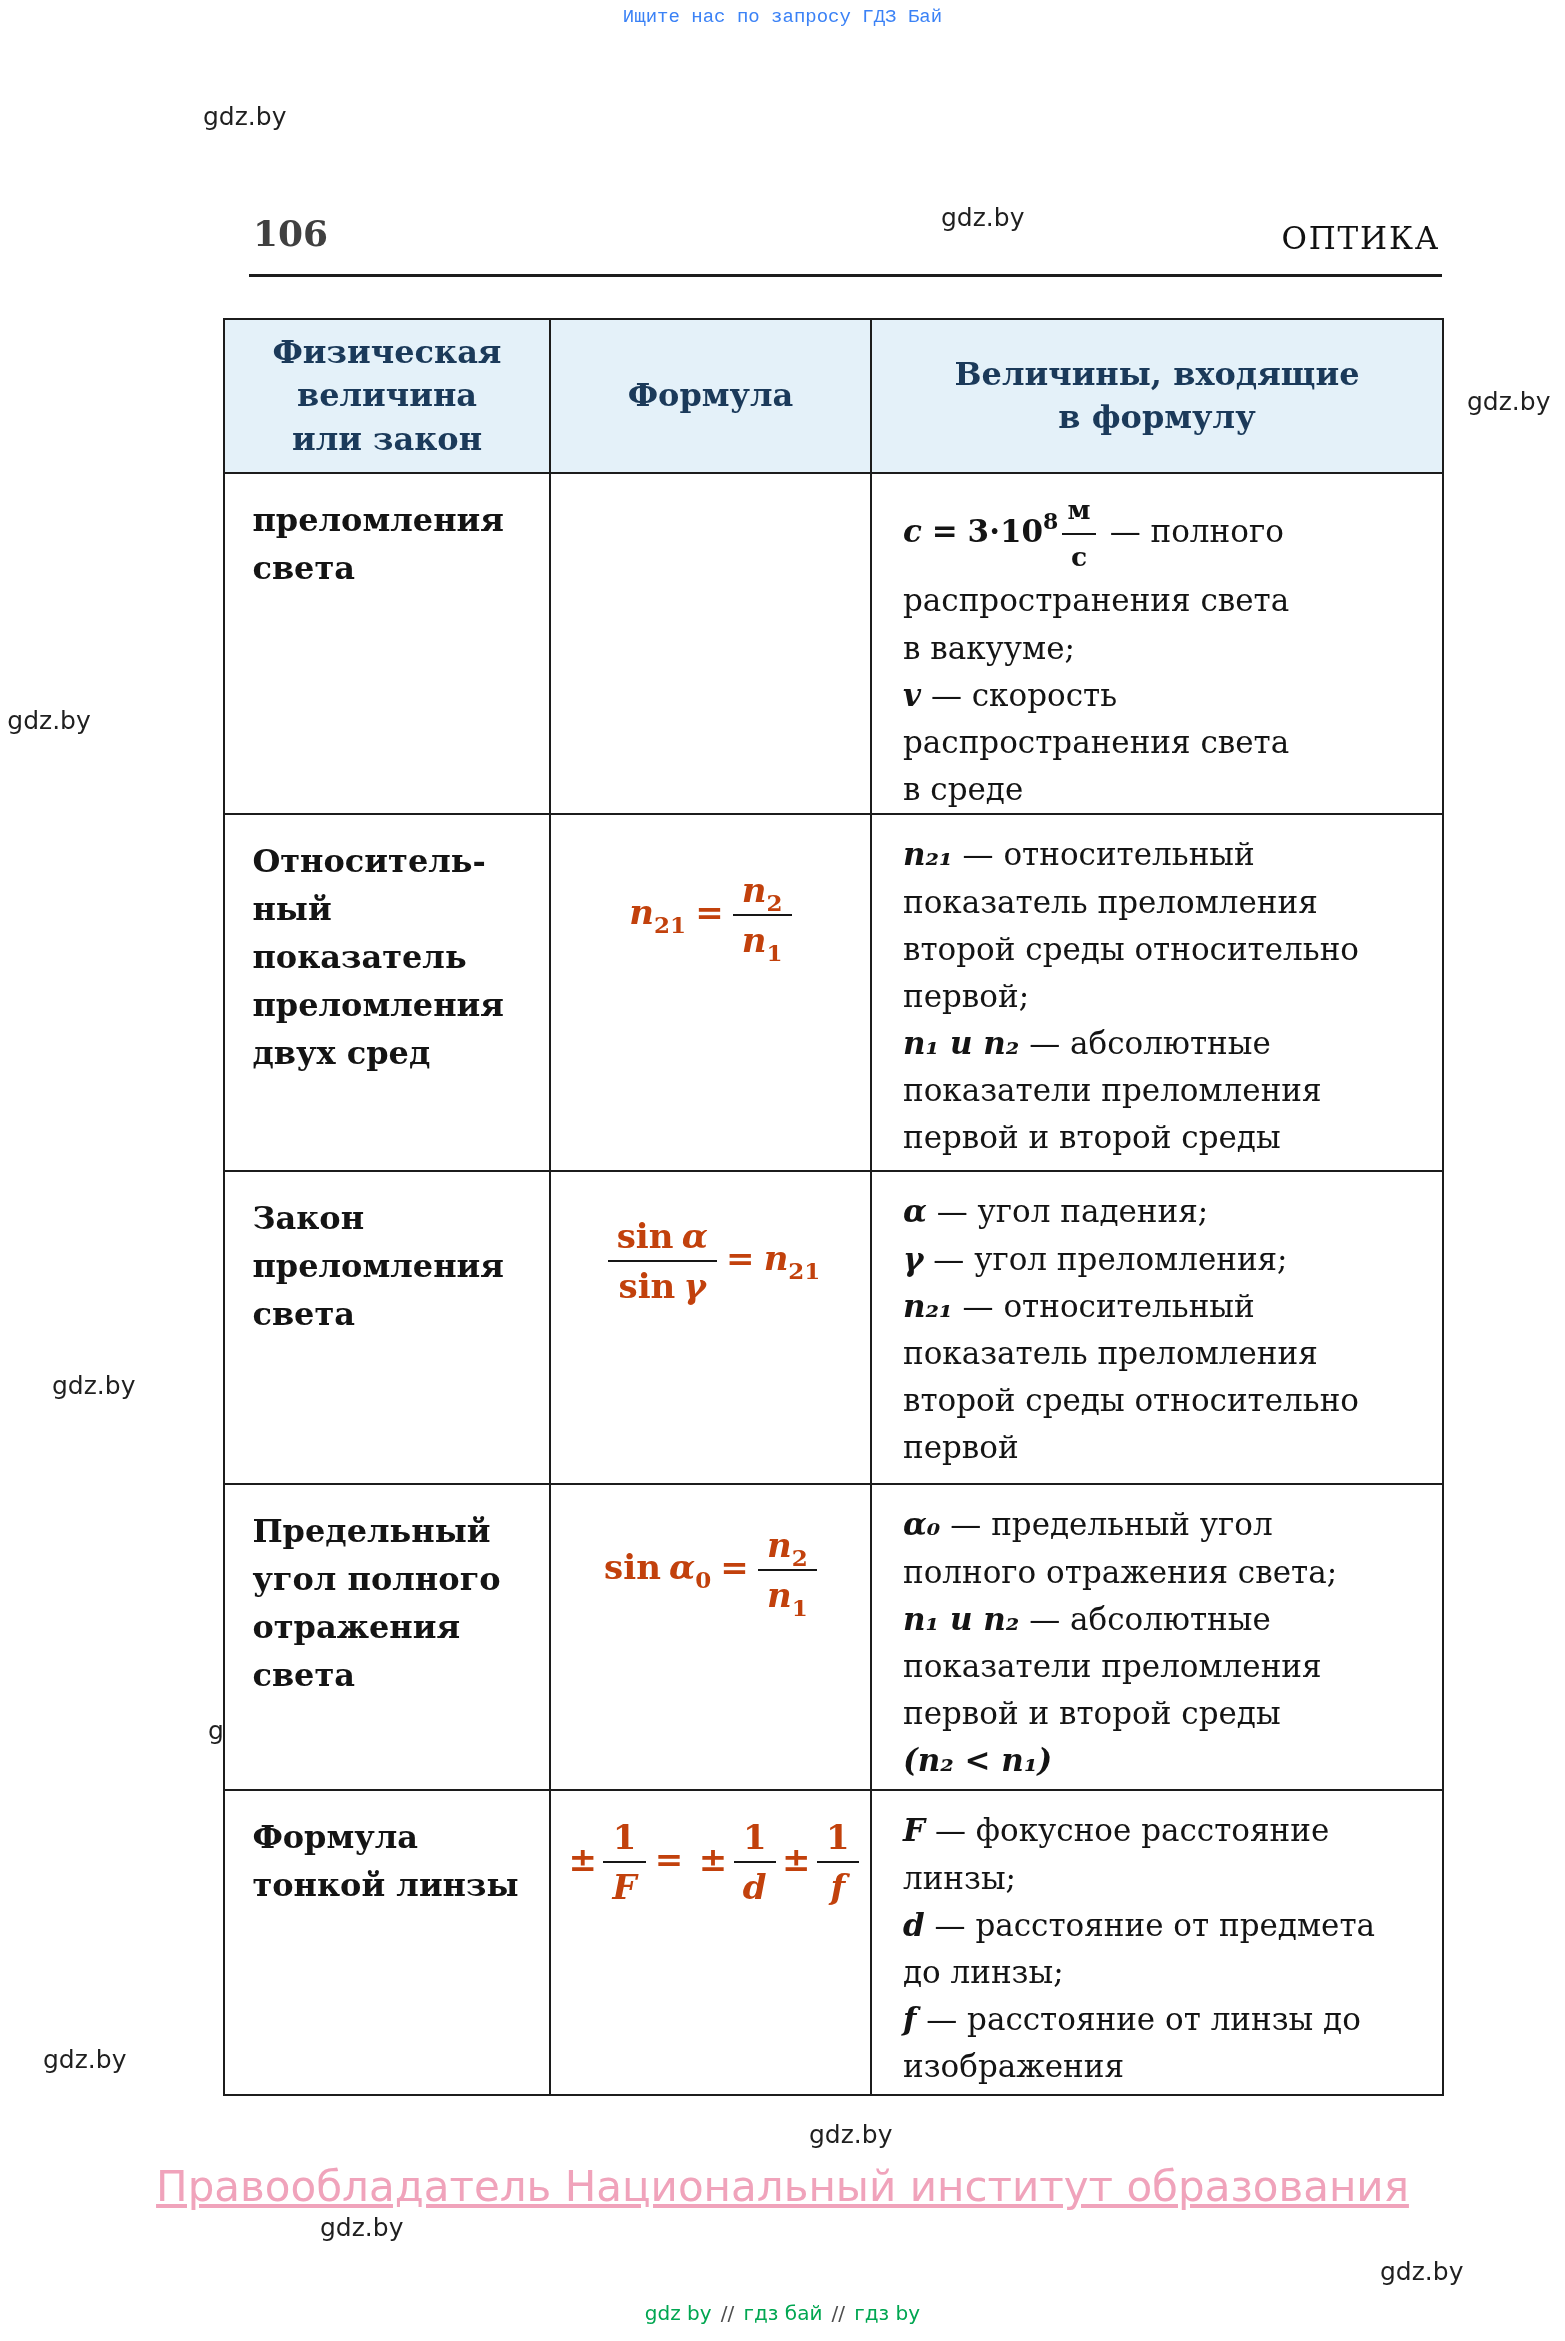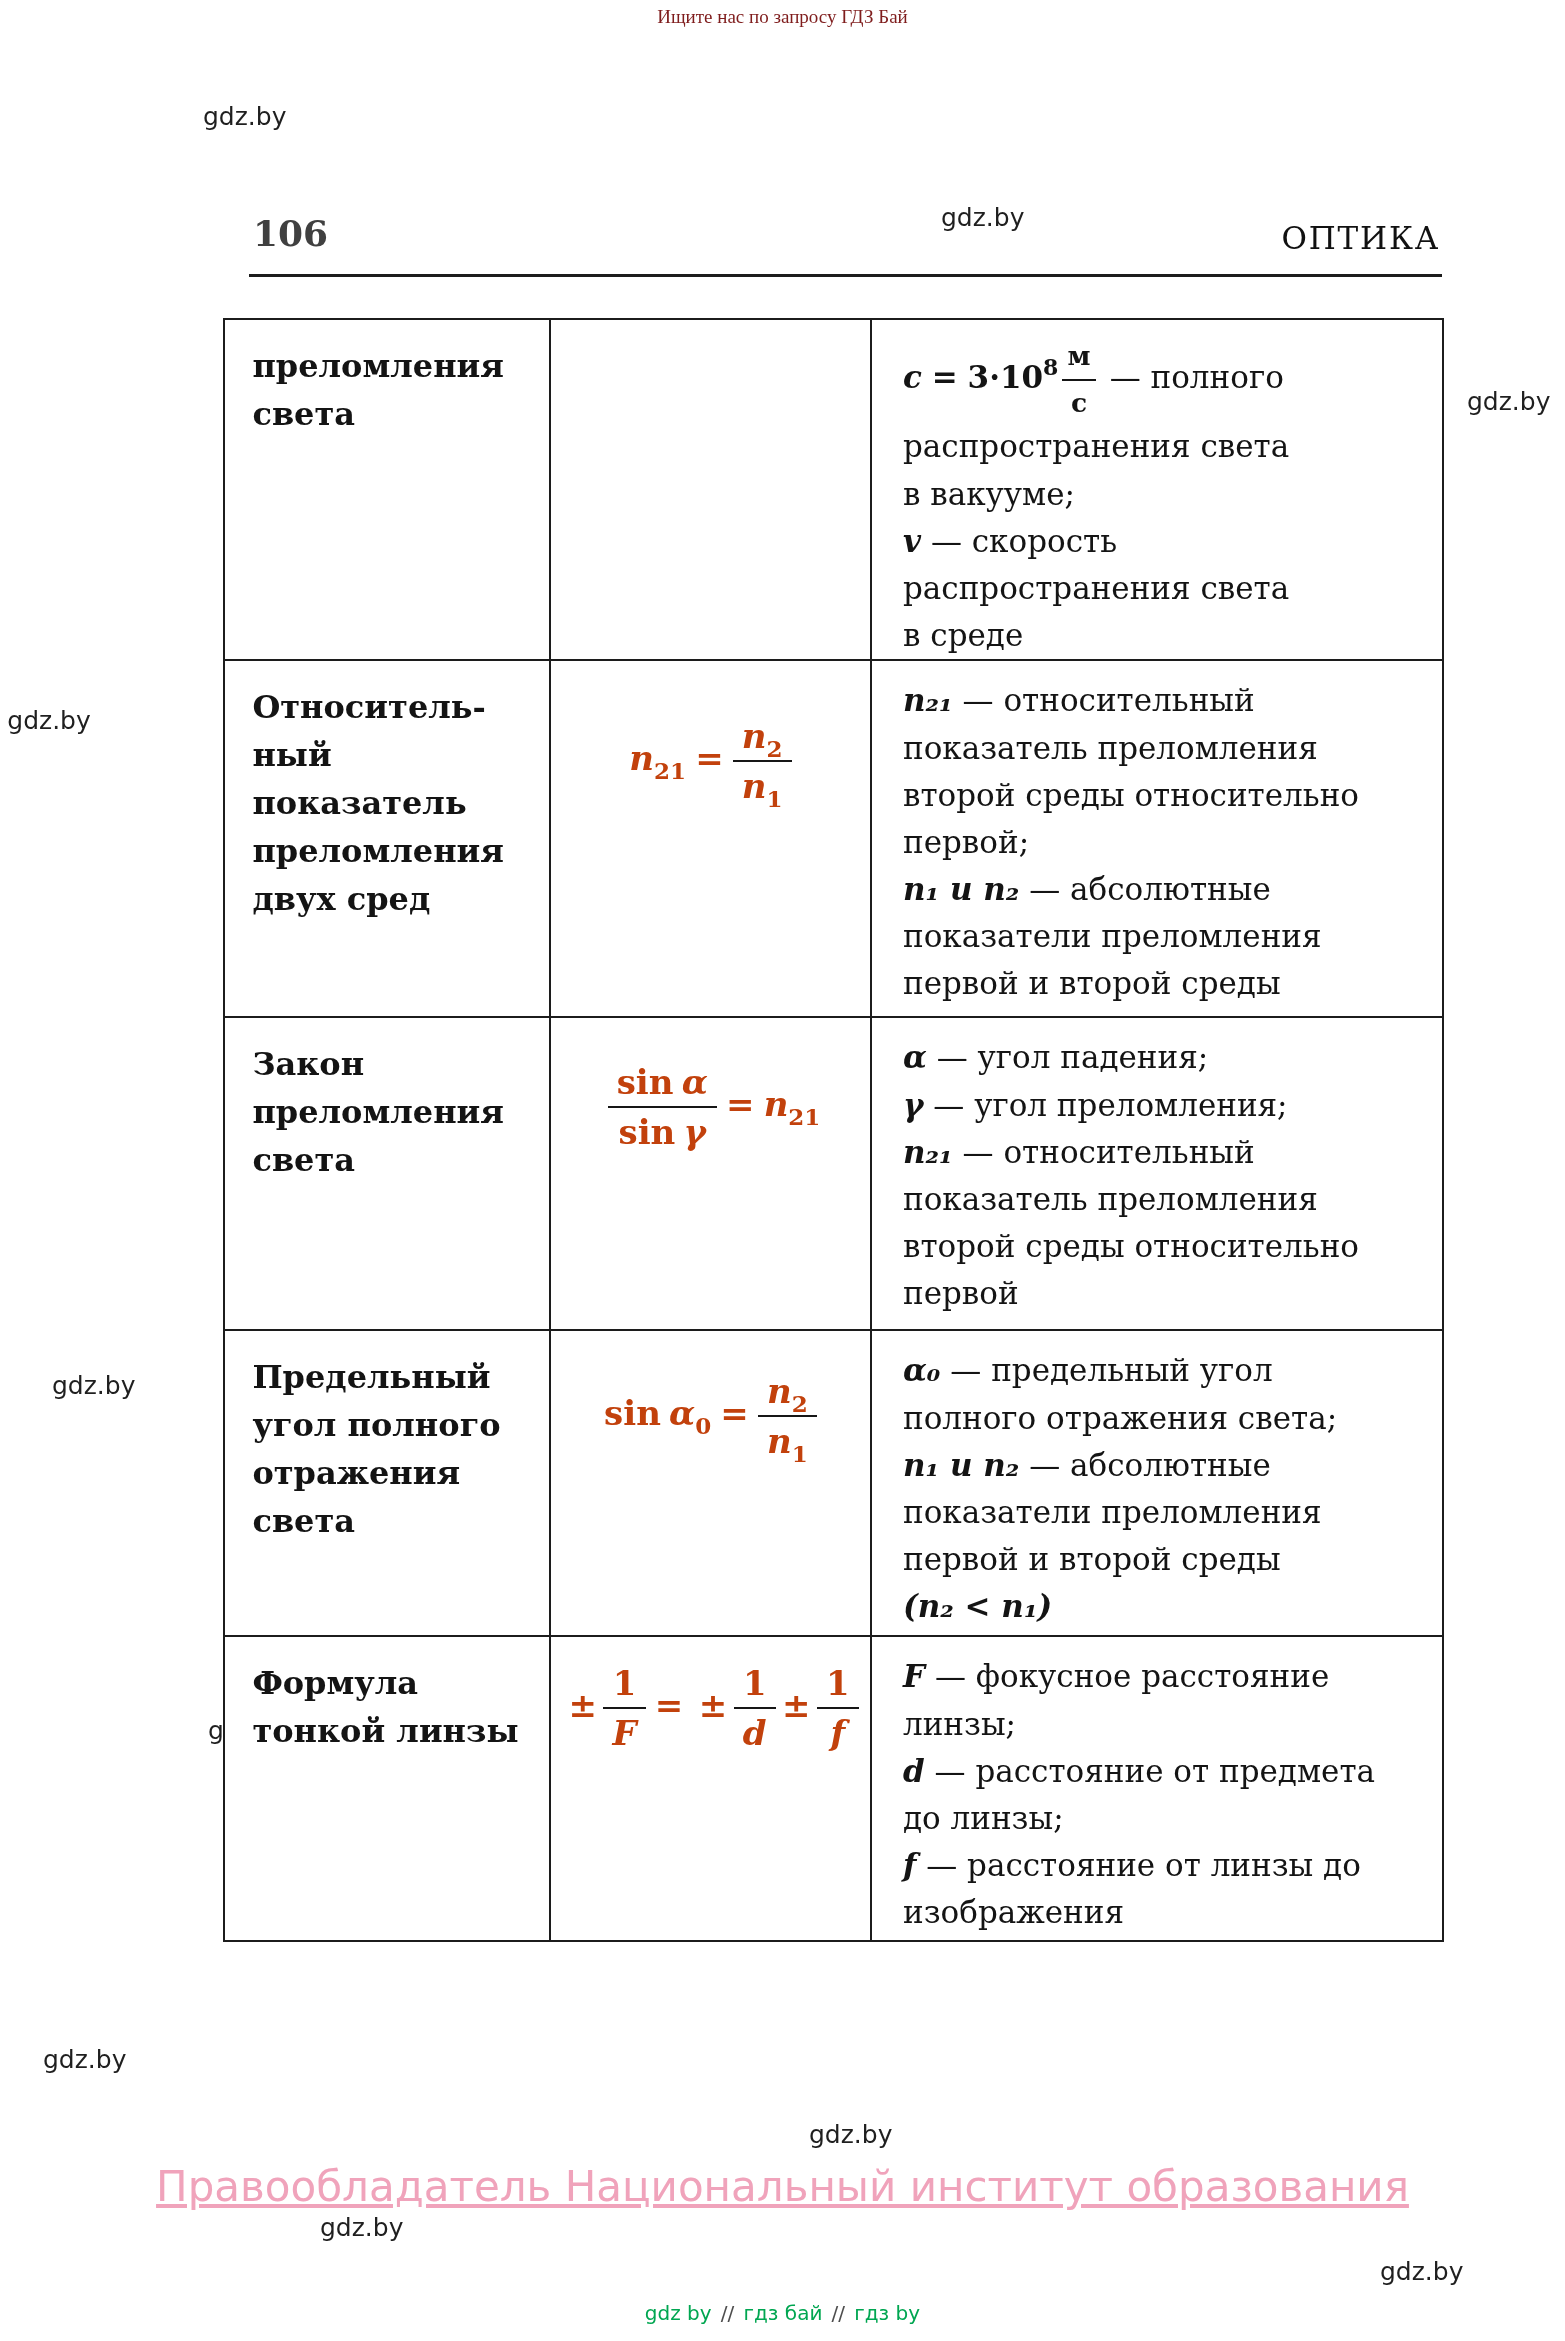--- a/index.html
+++ b/index.html
@@ -3,22 +3,22 @@
 <meta charset="utf-8">
 <style>
   html,body{margin:0;padding:0;}
   body{
     width:1565px;height:2342px;position:relative;overflow:hidden;
     background:#ffffff;color:#141414;
     font-family:"DejaVu Serif","Liberation Serif",serif;
   }
   .top-banner{
     position:absolute;top:5.5px;left:0;width:100%;text-align:center;
-    font-family:Liberation Serif, serif;
-    font-size:19px;color:#7f1d1d;
+    font-family:Liberation Mono, monospace;
+    font-size:19px;color:#3b82f6;
   }
   .wm{
     position:absolute;white-space:nowrap;
     font-family:"DejaVu Sans","Liberation Sans",sans-serif;
     font-size:25px;color:#1f1f1f;
   }
   .page-number{position:absolute;left:253px;top:212px;font-size:36px;font-weight:bold;color:#404040;}
   .chapter-title{position:absolute;right:125px;top:220px;font-size:31px;letter-spacing:1.8px;color:#111;}
   .header-rule{position:absolute;left:249px;top:274px;width:1193px;height:2.7px;background:#1c1c1c;}
 
@@ -101,20 +101,28 @@
 <div class="chapter-title">ОПТИКА</div>
 <div class="header-rule"></div>
 
 <table class="main">
   <colgroup>
     <col style="width:326px">
       <col style="width:321px">
       <col style="width:572px">
   </colgroup>
   <tbody>
+      <tr style="height:154px">
+    <th>Физическая
+величина
+или закон</th>
+    <th>Формула</th>
+    <th>Величины, входящие
+в формулу</th>
+  </tr>
 
   <tr style="height:341px">
     <td class="c1">
           <div class="law">преломления
 света</div>
         </td>
     <td class="c2"></td>
     <td class="c3">
       <div class="line"><span class="fvar">c</span> <span class="fb">=</span> <span class="fb">3·10</span><sup class="fexp">8</sup><span class="frac ifrac"><span class="num">м</span><span class="den">с</span></span> <span>—</span> <span>полного</span></div>
       <div class="line">распространения света

